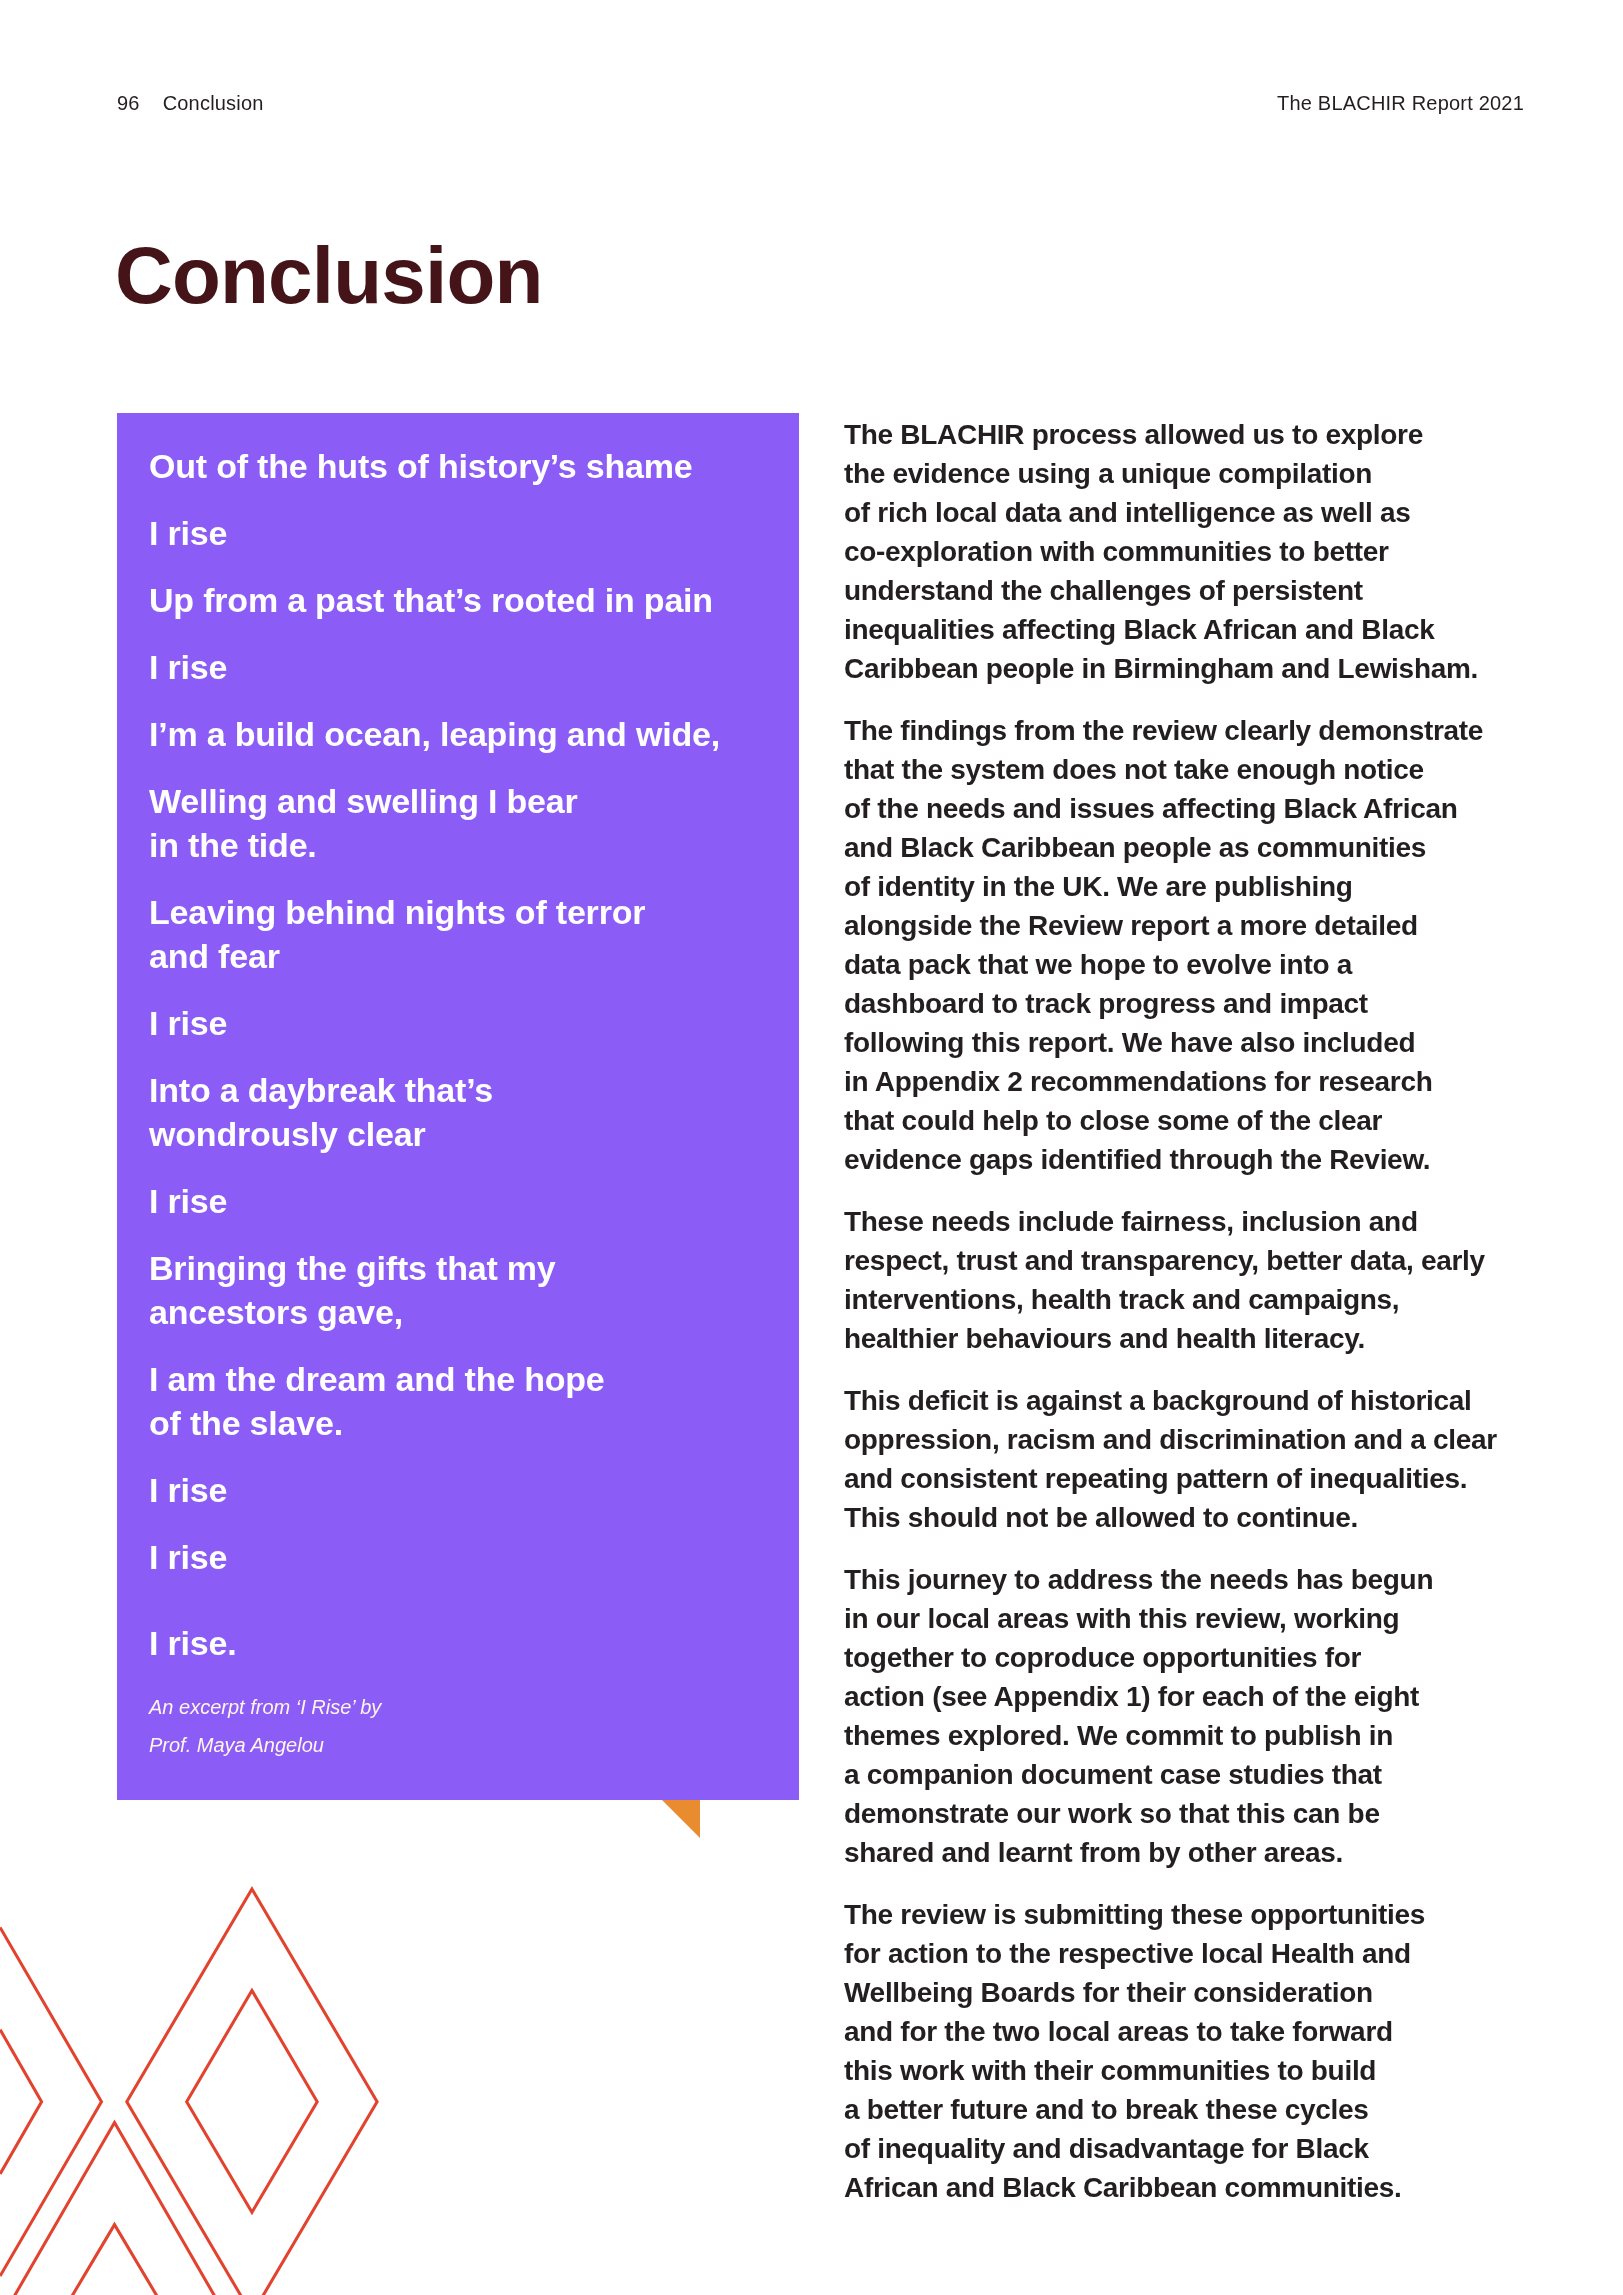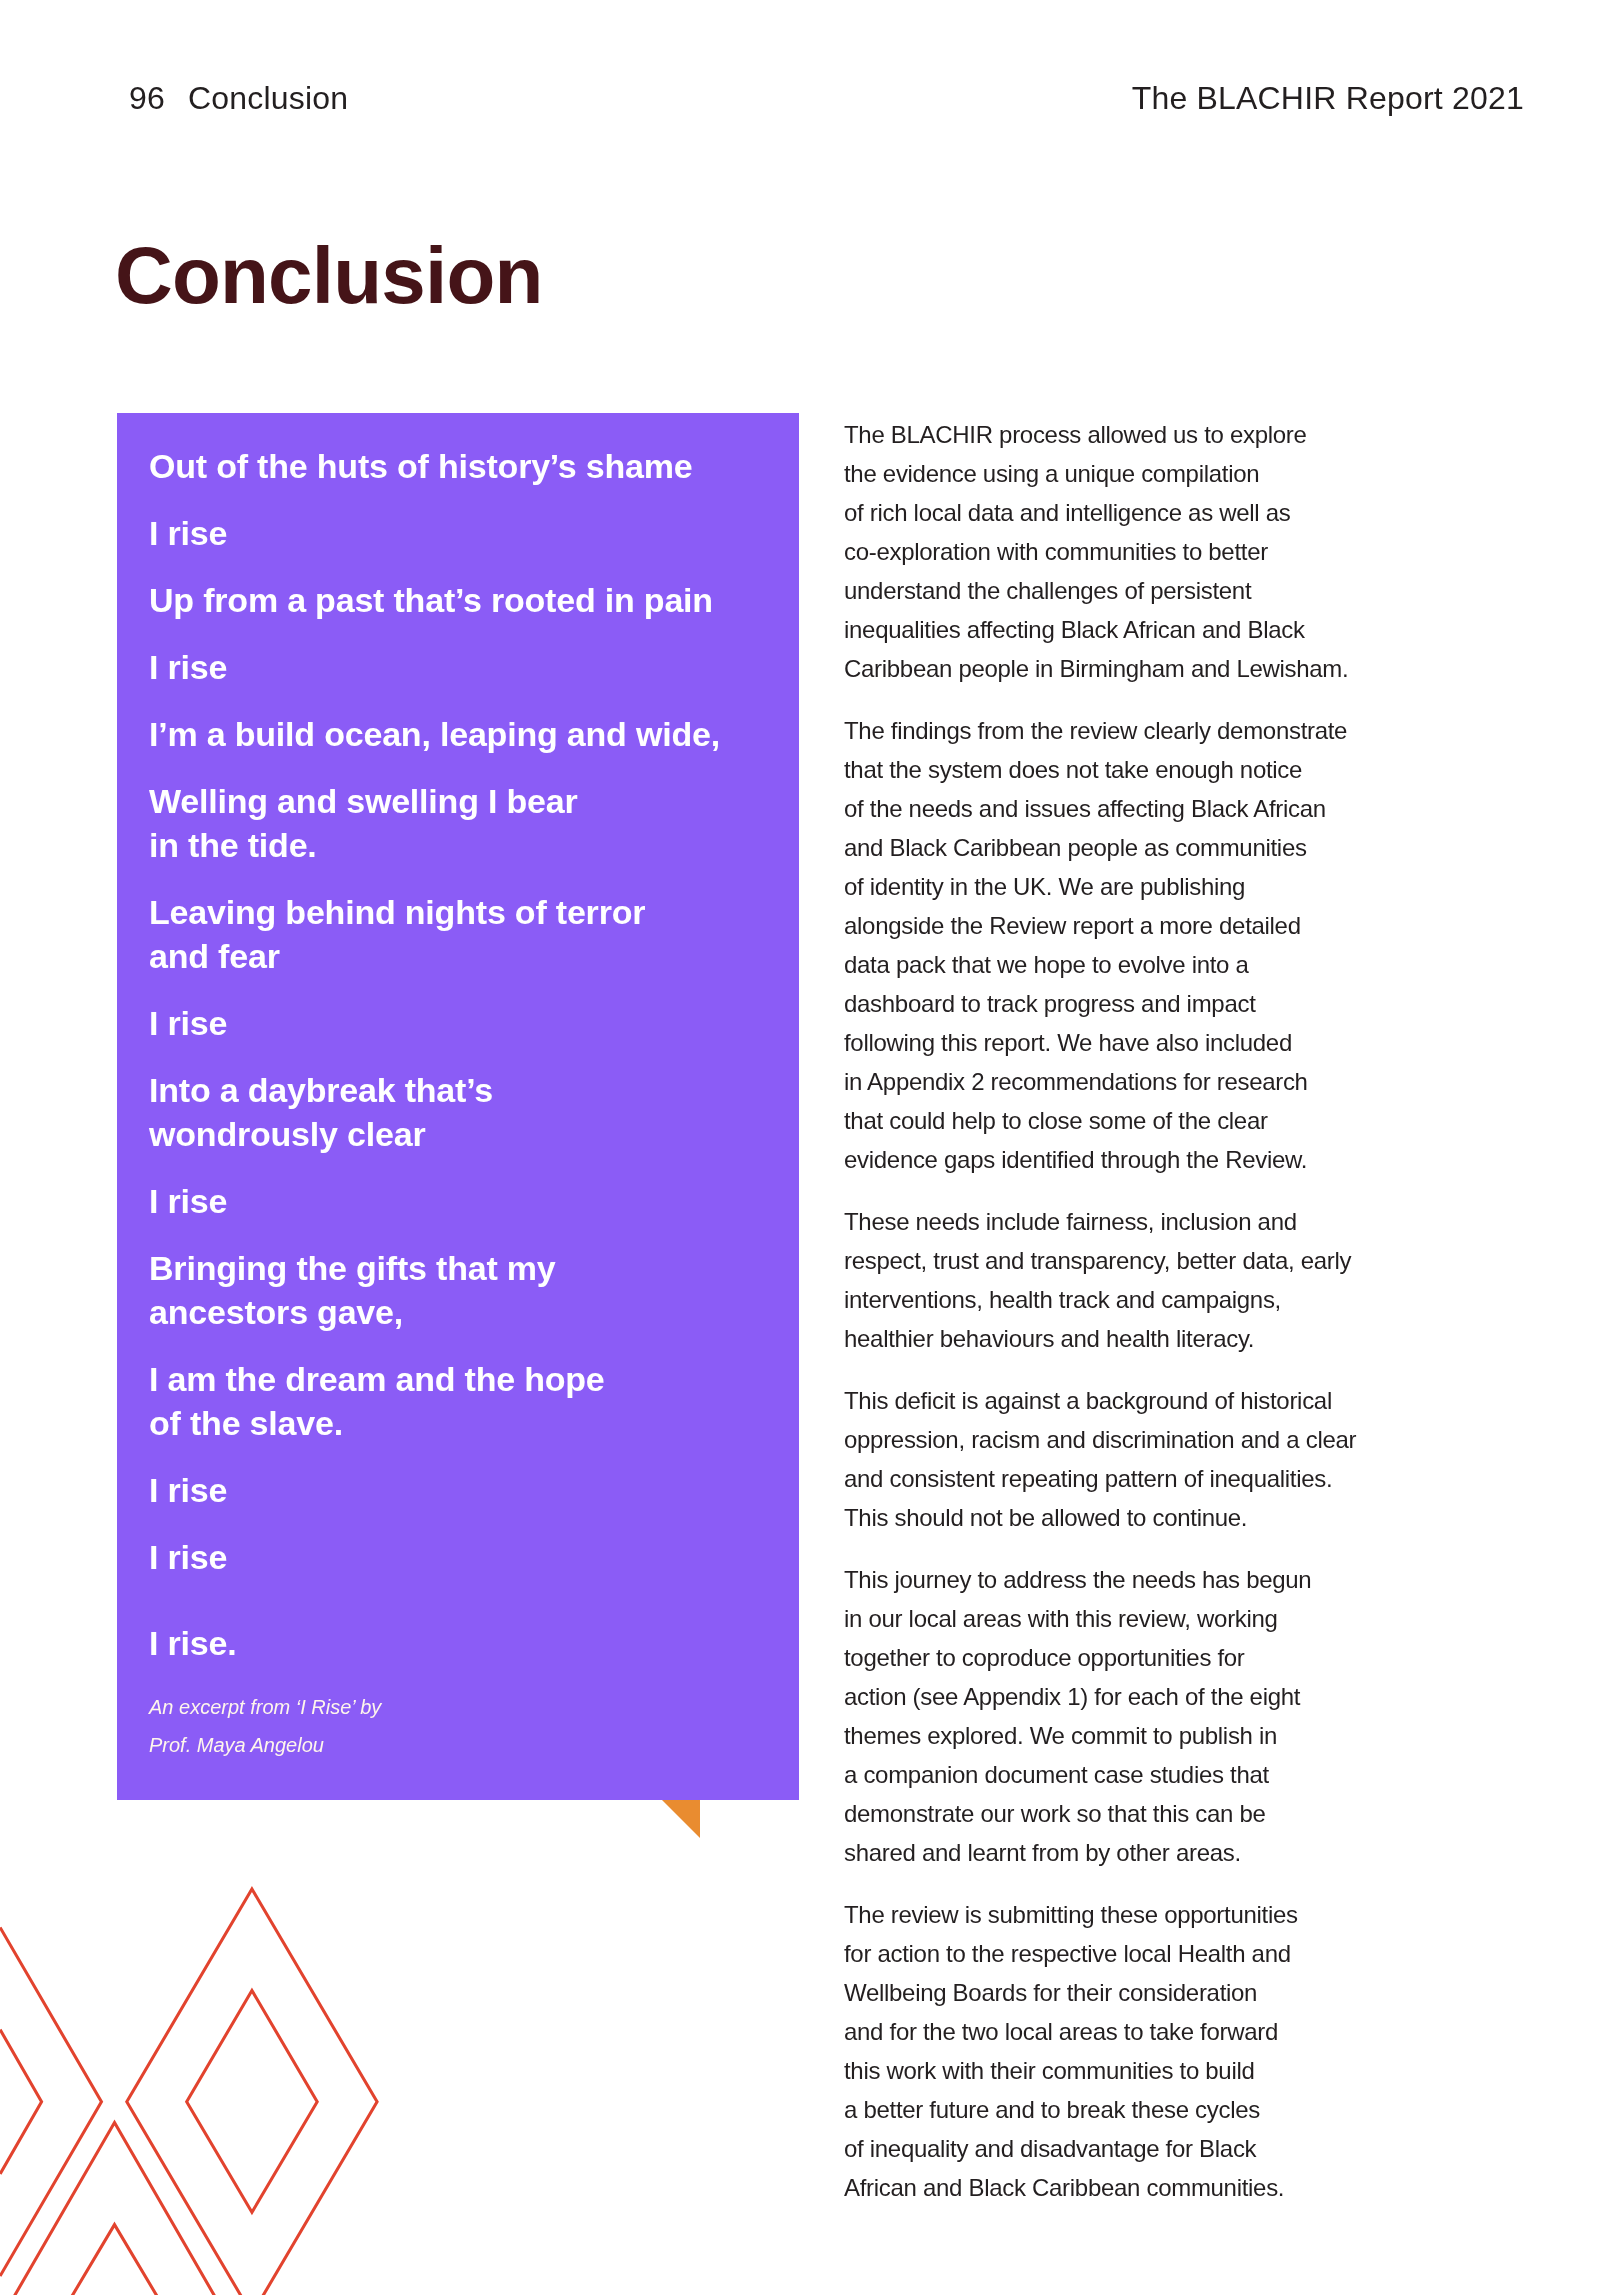--- a/index.html
+++ b/index.html
@@ -3,22 +3,22 @@
   <meta charset="utf-8">
   <style>
     html, body { margin: 0; padding: 0; }
     body {
       width: 1624px; height: 2295px; position: relative; overflow: hidden;
       background: #ffffff;
       font-family: "Liberation Sans", "DejaVu Sans", sans-serif;
       color: #231f20;
     }
     .running-head {
-      position: absolute; top: 80px; font-size: 32px; color: #231f20;
-      font-weight: 300; letter-spacing: 0.2px; margin-left: 12px;
+      position: absolute; top: 92px; font-size: 20px; color: #231f20;
+      font-weight: 300; letter-spacing: 0.2px;
     }
     .running-head.left { left: 117px; }
     .running-head.left .pg { margin-right: 23px; }
     .running-head.right { right: 100px; }
 
     .page-title {
       position: absolute; left: 115px; top: 236px; margin: 0;
       font-size: 80px; font-weight: 700; color: #451418; letter-spacing: -0.8px;
       line-height: 1;
     }
@@ -35,21 +35,21 @@
     }
     .attribution {
       font-size: 20px; font-style: italic; font-weight: 400; line-height: 38px;
       margin-top: 1.5px; color: #fff6ec;
     }
 
     .body-col {
       position: absolute; left: 844px; top: 415px; width: 691px;
     }
     .body-col p {
-      margin: 0 0 23px 0; font-size: 24px; line-height: 39px; font-weight: 400;
+      margin: 0 0 23px 0; font-size: 28px; line-height: 39px; font-weight: 700;
       color: #231f20; letter-spacing: -0.3px;
     }
 
     .diamonds { position: absolute; left: 0; top: 1843px; width: 768px; height: 453px; }
   </style>
 </head>
 <body>
 
 <div class="running-head left">
   <span class="pg">96</span><span>Conclusion</span>

